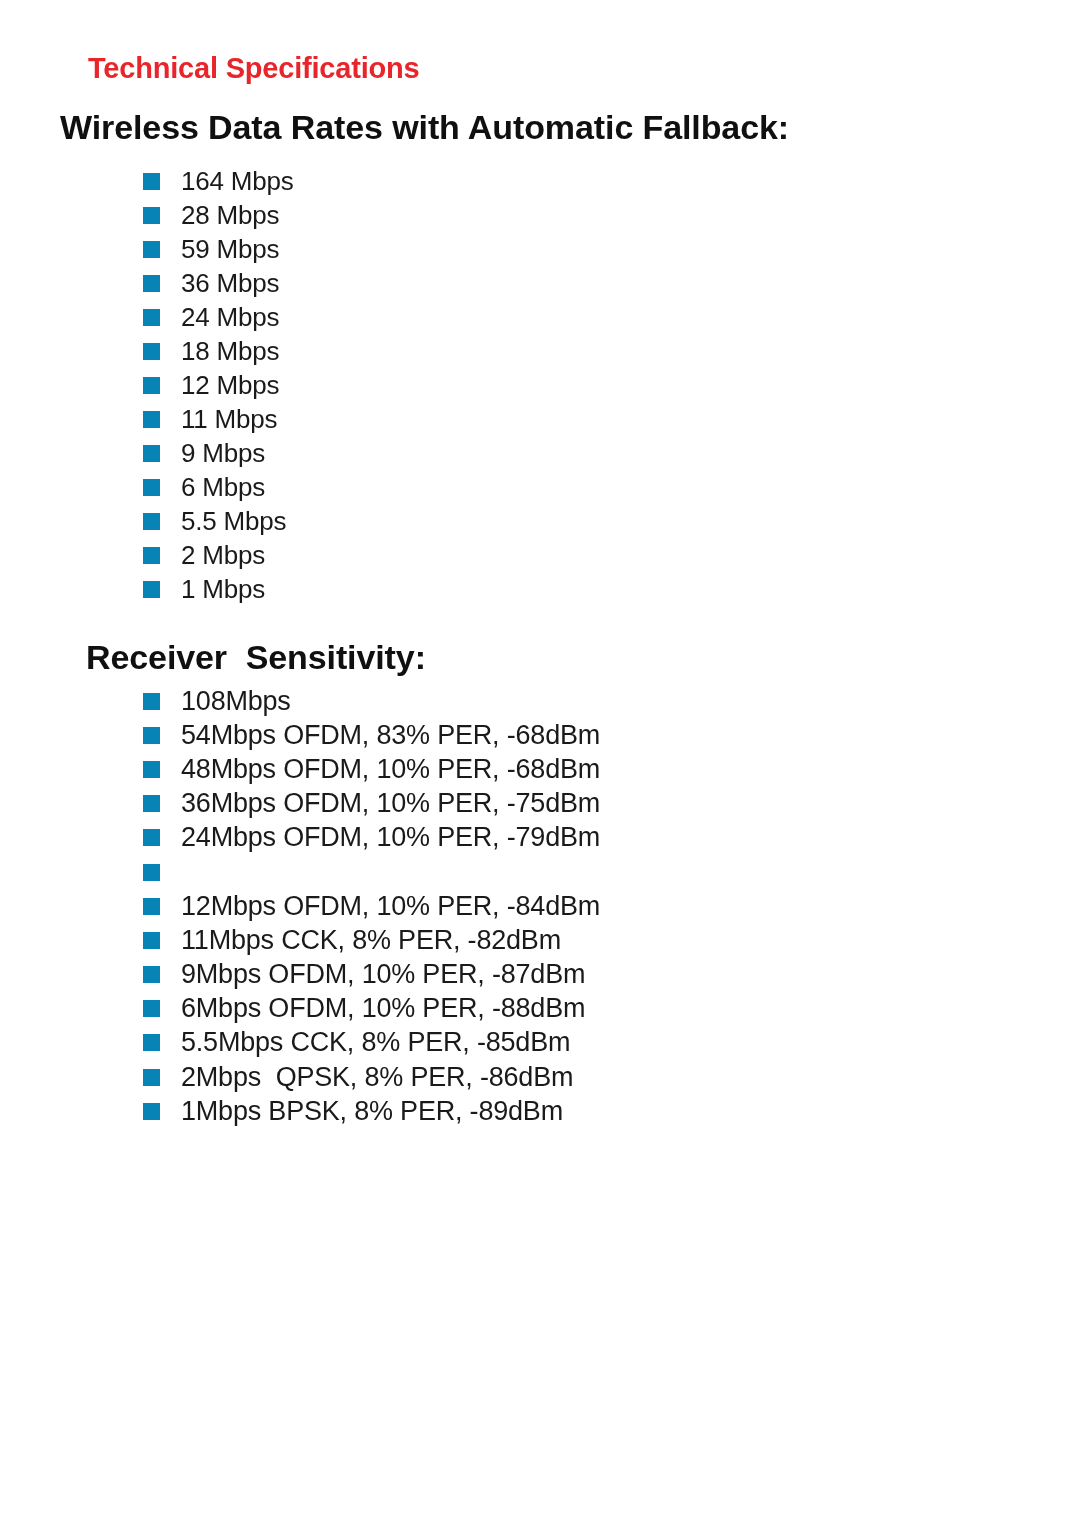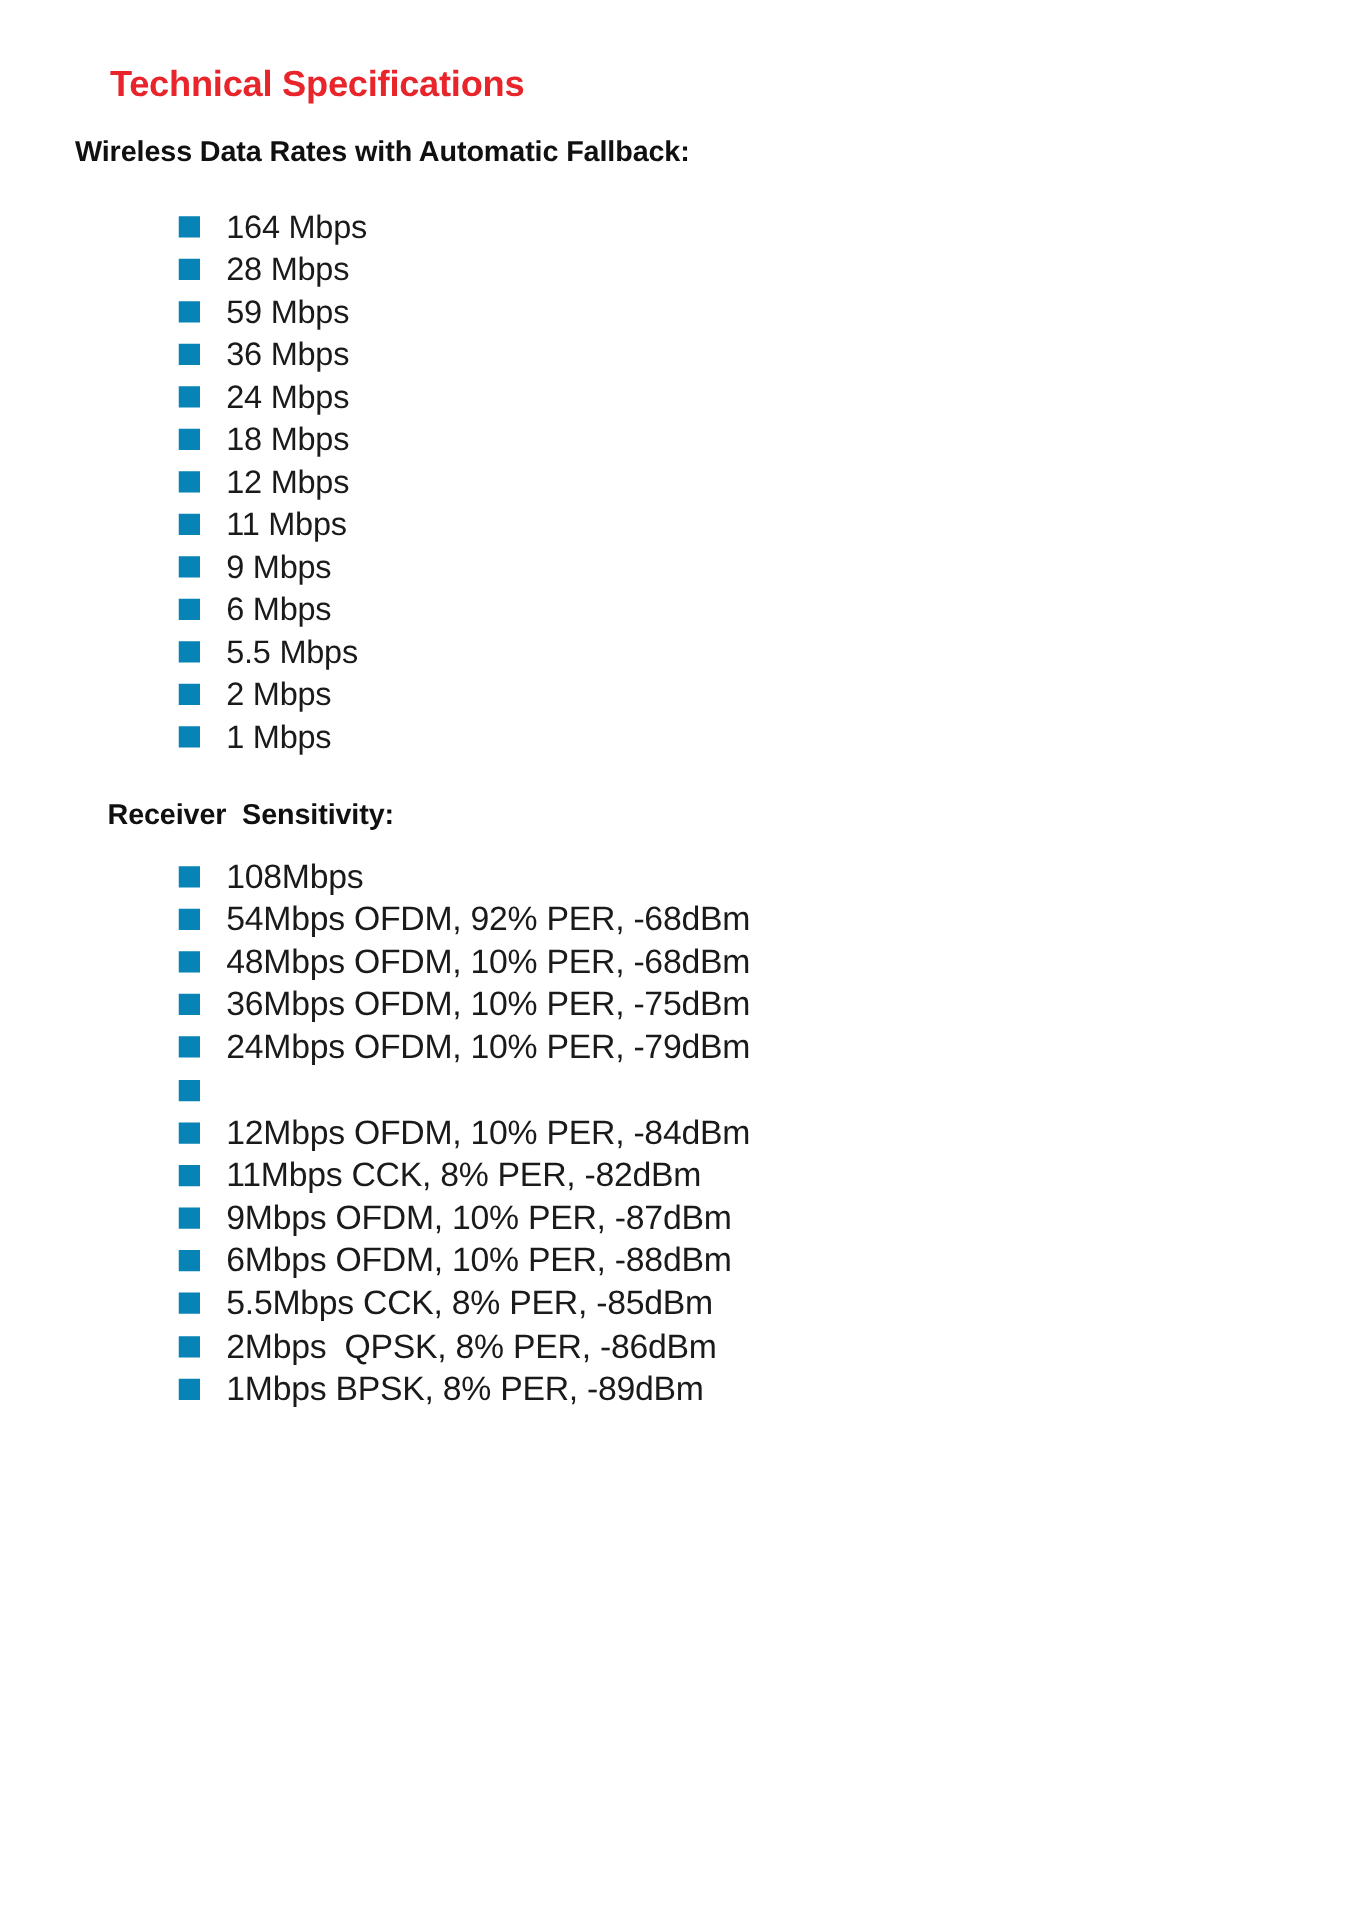--- a/index.html
+++ b/index.html
@@ -32,21 +32,21 @@
     font-size: 29px;
     font-weight: bold;
     color: #e8252b;
     letter-spacing: -0.2px;
     white-space: pre;
     margin-left: 28px;
   }
   .section-heading {
     position: absolute;
     left: 60px;
-    font-size: 23px;
+    font-size: 34px;
     font-weight: bold;
     color: #101010;
     letter-spacing: -0.1px;
     white-space: pre;
   }
   #heading-rates { top: 108px; }
   #heading-sensitivity { top: 638px; margin-left: 26px; }
 
   ul.spec-list {
     position: absolute;
@@ -156,21 +156,21 @@
 
     <div class="section-heading" id="heading-sensitivity">Receiver  Sensitivity:</div>
 
     <ul class="spec-list" id="list-sensitivity">
       <li>
         <span class="bullet"></span>
         <span class="item-text">108Mbps</span>
       </li>
       <li>
         <span class="bullet"></span>
-        <span class="item-text">54Mbps OFDM, 92% PER, -68dBm</span>
+        <span class="item-text">54Mbps OFDM, 83% PER, -68dBm</span>
       </li>
       <li>
         <span class="bullet"></span>
         <span class="item-text">48Mbps OFDM, 10% PER, -68dBm</span>
       </li>
       <li>
         <span class="bullet"></span>
         <span class="item-text">36Mbps OFDM, 10% PER, -75dBm</span>
       </li>
       <li>

